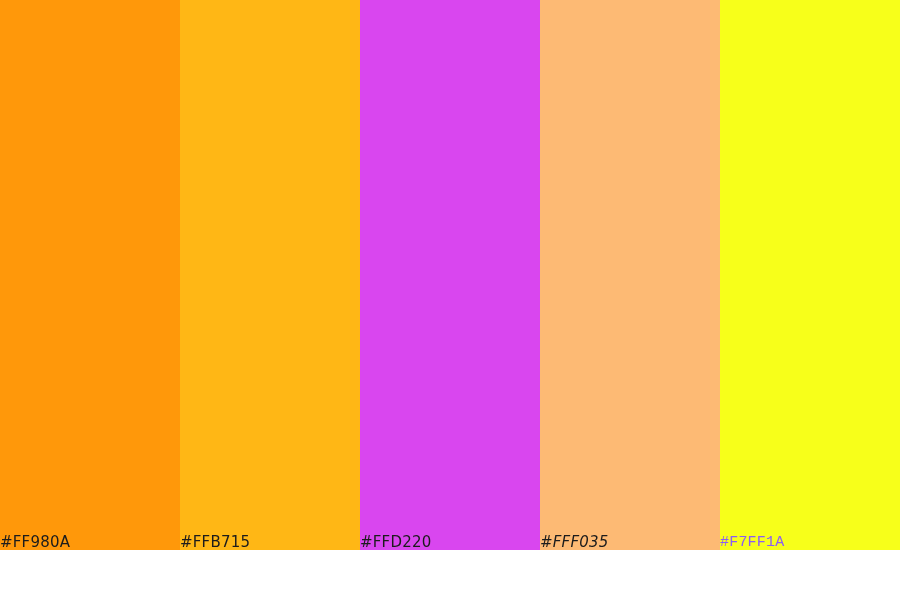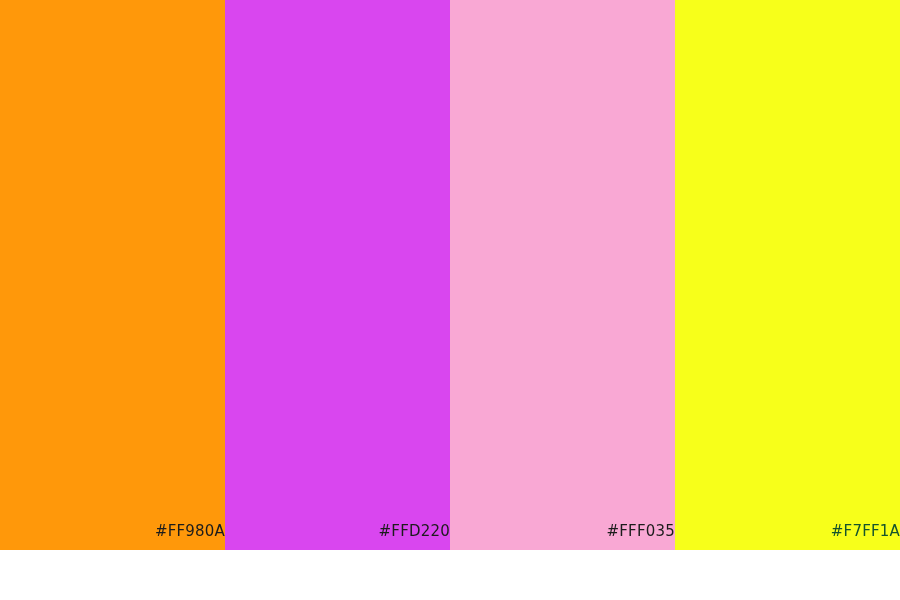--- a/index.html
+++ b/index.html
@@ -36,26 +36,26 @@
     height: 550px;
     position: relative;
     display: flex;
     align-items: flex-end;
     justify-content: center;
   }
 
   .swatch-label {
     display: block;
     width: 100%;
-    text-align: right;
+    text-align: left;
     font-size: 15px;
     line-height: 1;
     letter-spacing: 0.2px;
     color: #1c1c1c;
-    padding-bottom: 11px;
+    padding-bottom: 0;
     font-family: "DejaVu Sans", "Liberation Sans", sans-serif;
     -webkit-font-smoothing: antialiased;
   }
 
   .footer-bar {
     width: 900px;
     height: 50px;
     background: #ffffff;
     display: flex;
     align-items: center;
@@ -75,29 +75,32 @@
 <body style="background-color: rgb(255, 255, 255);">
 
 <div class="palette-page">
 
   <div class="swatch-strip">
 
     <div class="swatch" style="background-color: rgb(255, 152, 10);">
       <span class="swatch-label" style="color: rgb(28, 28, 28);">#FF980A</span>
     </div>
 
+    <div class="swatch" style="background-color: rgb(255, 183, 21);">
+      <span class="swatch-label" style="color: rgb(28, 28, 28);">#FFB715</span>
+    </div>
 
     <div class="swatch" style="background-color: #d946ef;">
       <span class="swatch-label" style="color: rgb(28, 28, 28);">#FFD220</span>
     </div>
 
-    <div class="swatch" style="background-color: #f9a8d4;">
+    <div class="swatch" style="background-color: #fdba74; font-style: italic;">
       <span class="swatch-label" style="color: rgb(28, 28, 28);">#FFF035</span>
     </div>
 
     <div class="swatch" style="background-color: rgb(247, 255, 26);">
-      <span class="swatch-label" style="color: #14532d;">#F7FF1A</span>
+      <span class="swatch-label" style="color: #8b5cf6; font-family: Liberation Mono, monospace;">#F7FF1A</span>
     </div>
 
   </div>
 
 
 </div>
 
 </body></html>

